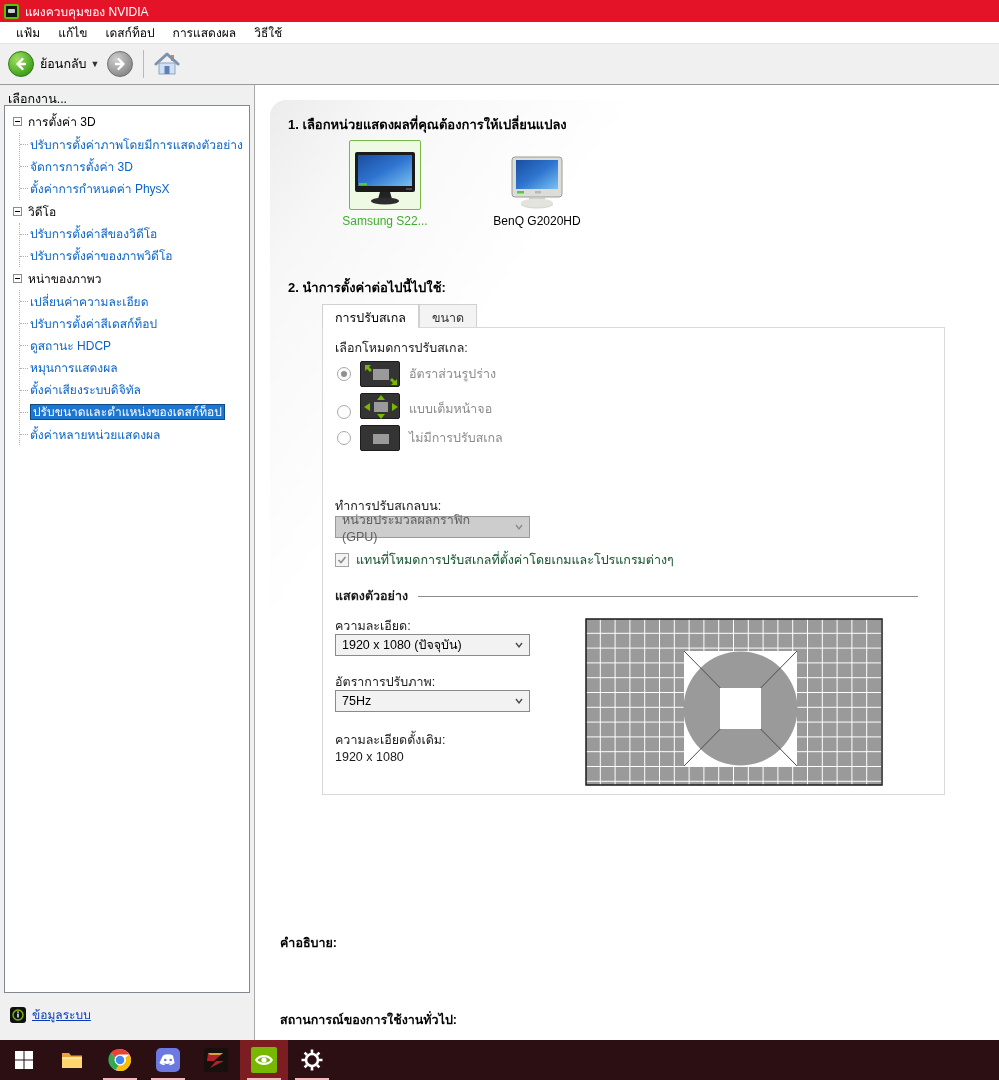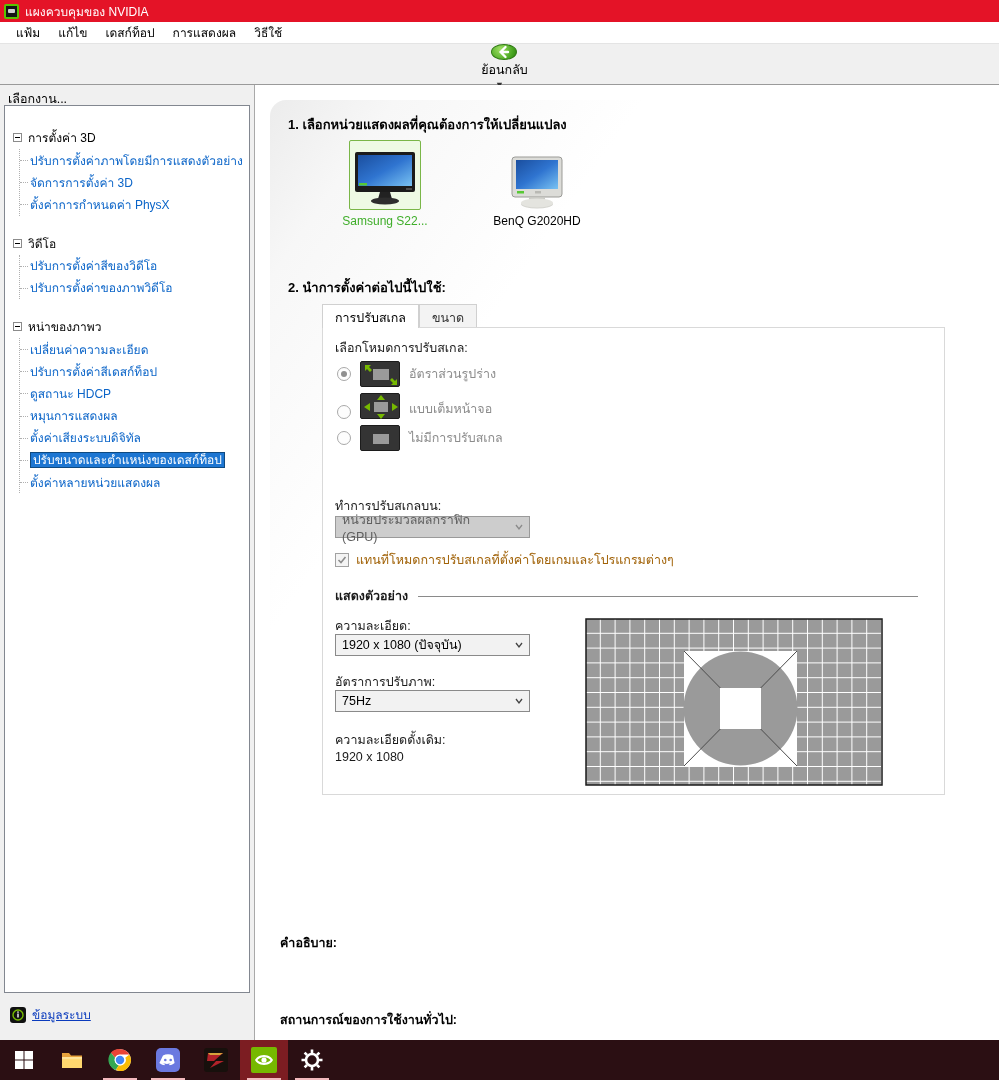--- a/index.html
+++ b/index.html
@@ -10,37 +10,37 @@
   .titlebar { position:absolute; left:0; top:0; width:999px; height:22px; background:#e41327; display:flex; align-items:center; padding-left:4px; gap:6px; }
   .titlebar .app-icon { width:15px; height:15px; background:#151515; border:2px solid #59c400; border-radius:2px; display:flex; align-items:center; justify-content:center; }
   .titlebar .app-icon i { display:block; width:7px; height:4px; background:#cfcfcf; border-radius:1px; }
   .titlebar .title { color:#fff; font-size:12px; }
 
   
   .menubar { position:absolute; left:0; top:22px; width:999px; height:22px; background:#ffffff; display:flex; align-items:center; padding-left:8px; gap:2px; border-bottom:1px solid #e4e4e4; }
   .menubar .mitem { padding:2px 8px; font-size:12px; color:#000; cursor:default; }
 
   
-  .toolbar { position:absolute; left:0; top:44px; width:999px; height:41px; background:#f0f0f0; border-bottom:1px solid #9a9a9a; display:flex; align-items:center; padding-left:8px;flex-direction:column; }
+  .toolbar { position:absolute; left:0; top:44px; width:999px; height:41px; background:#f0f0f0; border-bottom:1px solid #9a9a9a; display:flex; align-items:center; padding-left:8px; }
   .nav-circle { width:26px; height:26px; border-radius:50%; display:flex; align-items:center; justify-content:center; color:#fff; font-weight:bold; font-size:14px; }
   .back-circle { background:radial-gradient(circle at 35% 30%, #9fe063, #46a41f 70%, #2f7d12); border:1px solid #2e7a12; }
   .fwd-circle  { background:radial-gradient(circle at 35% 30%, #cfcfcf, #8f8f8f 70%, #6d6d6d); border:1px solid #6d6d6d; }
   .nav-arrow svg { display:block; }
   .back-label { margin:0 4px 0 6px; font-size:12.5px; color:#000; }
   .drop-caret { font-size:9px; color:#333; margin-right:8px; }
   .tb-sep { width:1px; height:28px; background:#b9b9b9; margin:0 10px; }
 
   
   .bodywrap { position:absolute; left:0; top:85px; width:999px; height:955px; }
   .sidebar { position:absolute; left:0; top:0; width:255px; height:955px; background:#f0f0f0; border-right:1px solid #a9a9a9; }
   .sidebar-header { position:absolute; left:8px; top:4px; font-size:12.5px; color:#000; }
   .treebox { position:absolute; left:4px; top:20px; width:246px; height:888px; background:#fff; border:1px solid #828790; padding:4px 2px; overflow:hidden; }
 
   .tree { list-style:none; font-size:12px; }
-  .tree .cat { display:flex; align-items:center; gap:6px; padding:2px 0 2px 6px; color:#000;margin-top:16px; }
+  .tree .cat { display:flex; align-items:center; gap:6px; padding:2px 0 2px 6px; color:#000; }
   .expander { width:9px; height:9px; background:#fff; border:1px solid #8b8b8b; position:relative; flex:0 0 auto; }
   .expander::after { content:""; position:absolute; left:1px; top:3px; width:5px; height:1px; background:#000; }
   .kids { list-style:none; margin-left:12px; border-left:1px dotted #b0b0b0; }
   .kids li { padding:1.6px 0 1.6px 10px; position:relative; }
   .kids li::before { content:""; position:absolute; left:0; top:50%; width:8px; height:1px; border-top:1px dotted #b0b0b0; }
   .kids a { color:#0a64c8; text-decoration:none; cursor:pointer; white-space:nowrap; }
   .kids li.sel a { background:#1d76d2; color:#fff; border:1px solid #0f4a80; padding:0 2px; }
 
   .sysinfo { position:absolute; left:10px; top:920px; display:flex; align-items:center; gap:6px;text-align:right; }
   .sysinfo .si-icon { width:16px; height:16px; background:#101010; border-radius:3px; display:flex; align-items:center; justify-content:center; }
@@ -70,21 +70,21 @@
   .radio.checked::after { content:""; position:absolute; left:3px; top:3px; width:6px; height:6px; border-radius:50%; background:#8f8f8f; }
   .mode-icon { width:40px; height:26px; background:#343434; border:1px solid #1c1c1c; border-radius:2px; position:relative; }
   .mode-label { font-size:12.5px; color:#8c8c8c; }
 
   .combo { position:absolute; width:195px; height:22px; border:1px solid #8a8a8a; background:#f2f2f2; font-size:12.5px; display:flex; align-items:center; padding:0 22px 0 6px; color:#000; cursor:pointer; }
   .combo .chev { position:absolute; right:6px; top:6px; width:8px; height:8px; }
   .combo.disabled { background:#cdcdcd; color:#5f5f5f; border-color:#9a9a9a; cursor:default; }
 
   .checkrow { position:absolute; display:flex; align-items:center; gap:7px; }
   .checkbox { width:14px; height:14px; border:1px solid #a2a2a2; background:#f4f4f4; display:flex; align-items:center; justify-content:center; }
-  .checkrow .clabel { font-size:12.5px; color:#a16207; }
+  .checkrow .clabel { font-size:12.5px; color:#14532d; }
 
   .preview-hdr { position:absolute; display:flex; align-items:center; gap:10px; }
   .preview-hdr .ptext { font-size:12.5px; font-weight:bold; color:#1a1a1a; white-space:nowrap; }
   .preview-hdr .pline { height:1px; background:#8a8a8a; width:500px; }
 
   .native-val { position:absolute; font-size:12.5px; color:#1a1a1a; }
   .testpattern { position:absolute; left:262px; top:290px; }
 
   .desc-label, .scen-label { position:absolute; font-size:12.5px; font-weight:bold; color:#000; }
 

